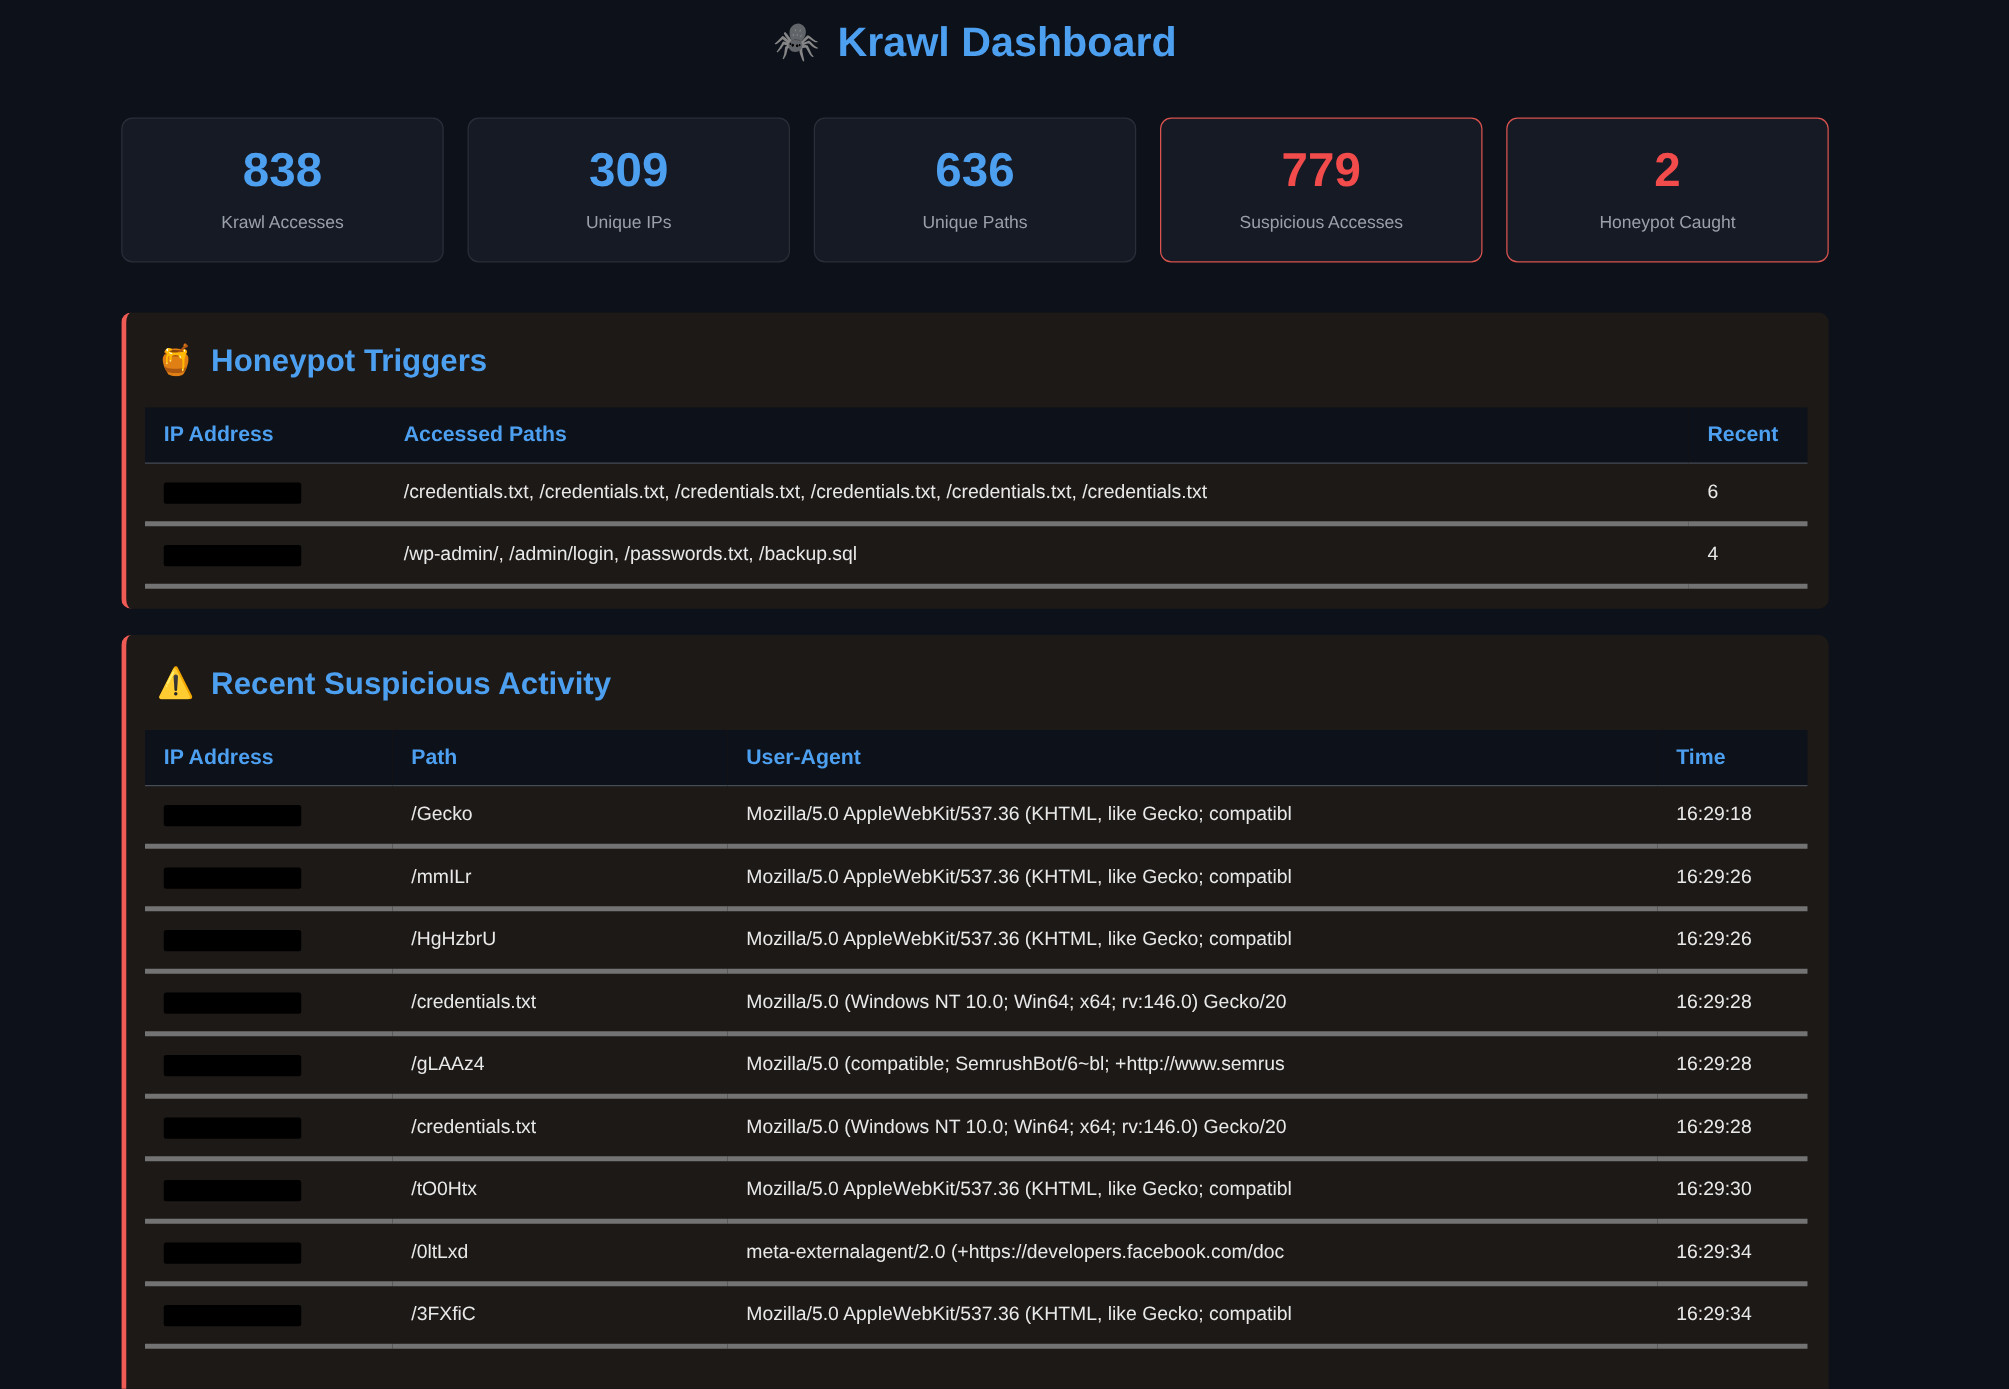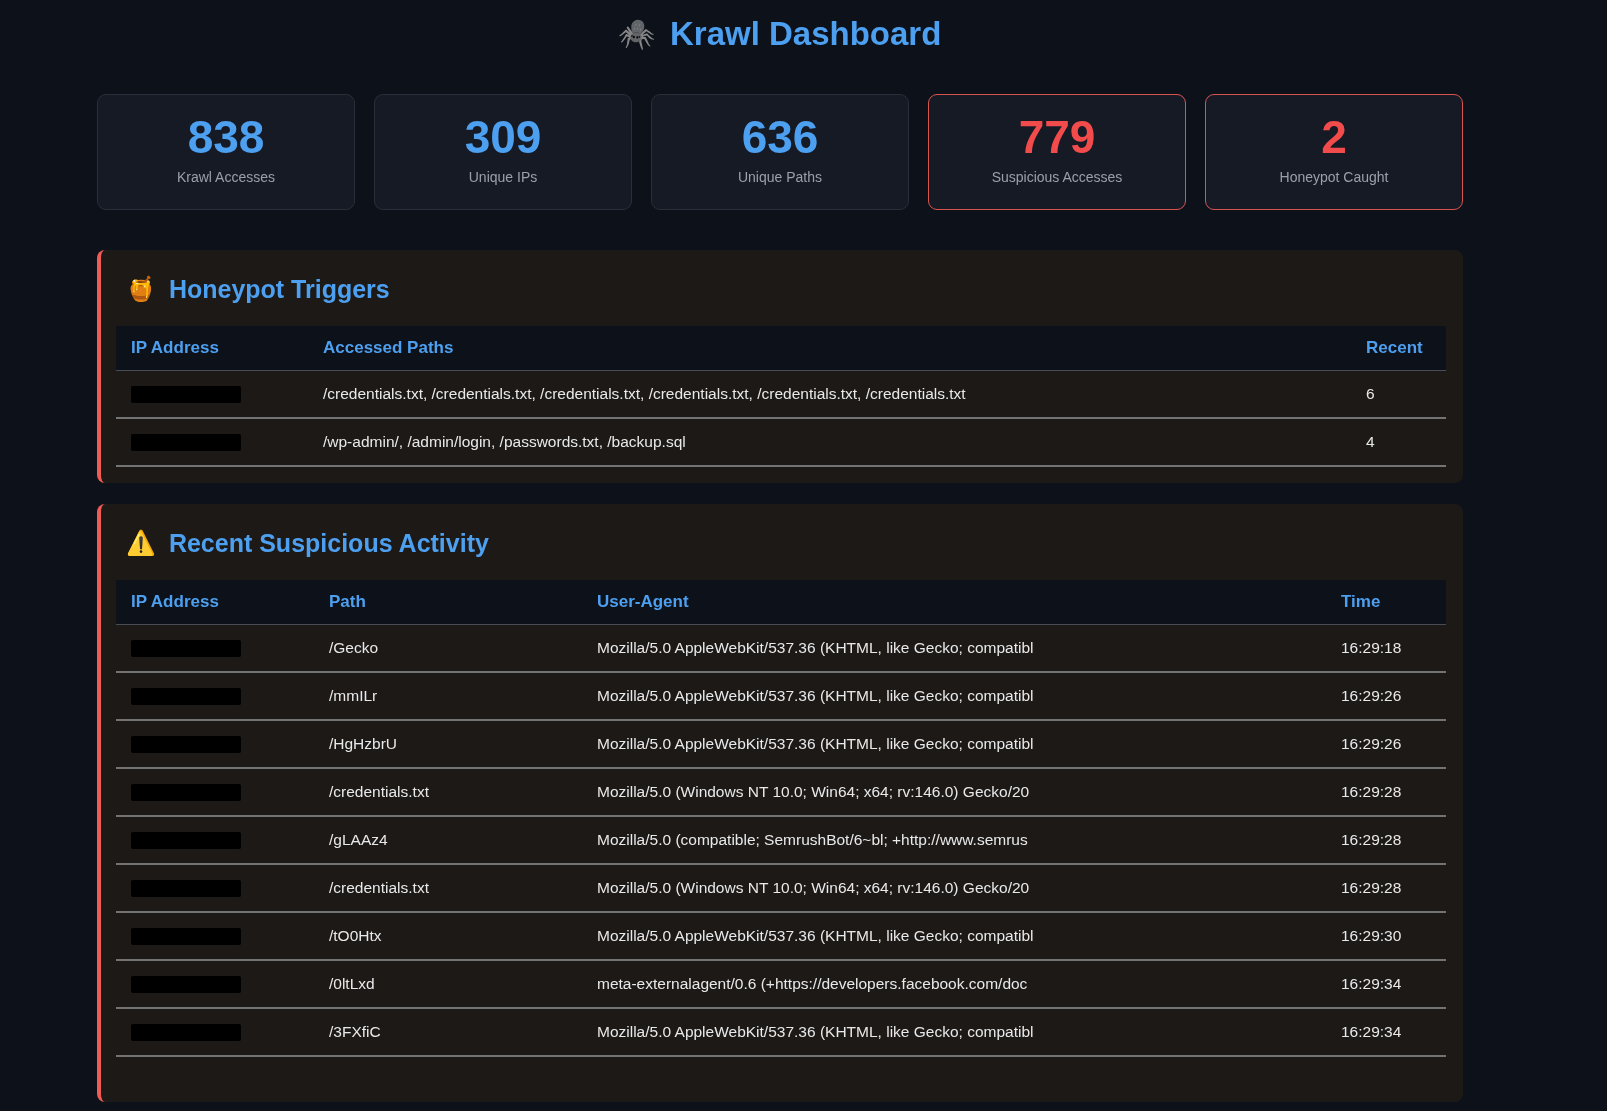--- a/index.html
+++ b/index.html
@@ -36,21 +36,21 @@
   }
   .stat-card {
     flex: 1;
     background: #161a25;
     border: 1px solid #2a2e39;
     border-radius: 9px;
     text-align: center;
     padding: 22px 10px 24px;
   }
   .stat-card .stat-value {
-    font-size: 46px;
+    font-size: 38px;
     font-weight: bold;
     color: #4d9ff0;
     line-height: 40px;
     text-align: center;
   }
   .stat-card .stat-label {
     font-size: 14px;
     color: #9aa0aa;
     margin-top: 12px;
   }
@@ -90,21 +90,21 @@
     font-size: 17px;
     font-weight: bold;
     text-align: left;
     padding: 12px 15px;
     border-bottom: 1px solid #474c55;
   }
   tbody td {
     font-size: 15.5px;
     color: #e9e9e9;
     padding: 14px 15px;
-    border-bottom: 2px solid #737373;
+    border-bottom: 4px solid #737373;
     white-space: nowrap;
     overflow: hidden;
   }
   .redacted-bar {
     width: 110px;
     height: 17px;
     background: #000000;
     border-radius: 2px;
   }
   
@@ -278,21 +278,21 @@
             <td>/tO0Htx</td>
             <td>Mozilla/5.0 AppleWebKit/537.36 (KHTML, like Gecko; compatibl</td>
             <td>16:29:30</td>
           </tr>
 
           <tr>
             <td>
               <div class="redacted-bar"></div>
             </td>
             <td>/0ltLxd</td>
-            <td>meta-externalagent/0.6 (+https://developers.facebook.com/doc</td>
+            <td>meta-externalagent/2.0 (+https://developers.facebook.com/doc</td>
             <td>16:29:34</td>
           </tr>
 
           <tr>
             <td>
               <div class="redacted-bar"></div>
             </td>
             <td>/3FXfiC</td>
             <td>Mozilla/5.0 AppleWebKit/537.36 (KHTML, like Gecko; compatibl</td>
             <td>16:29:34</td>

